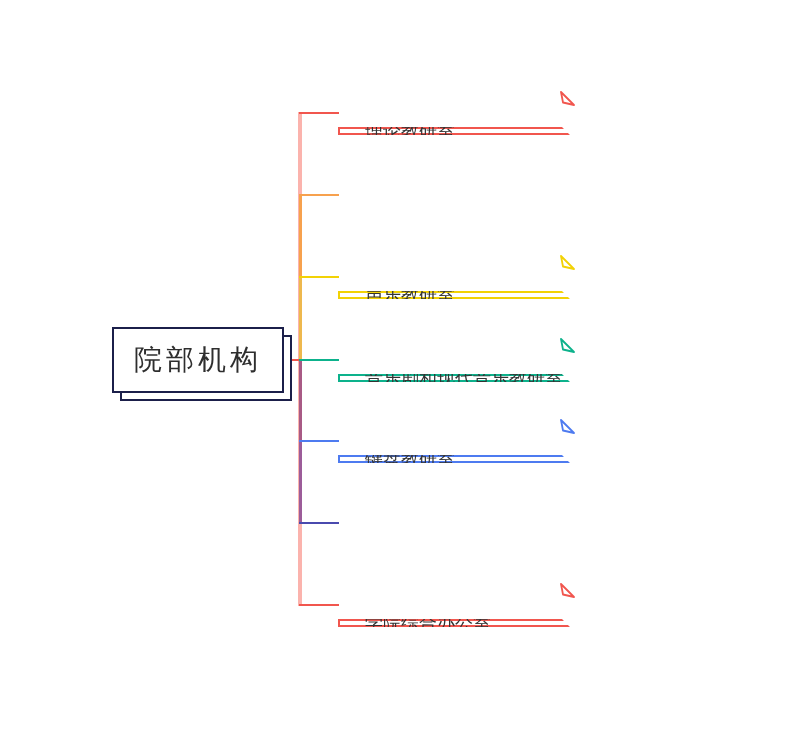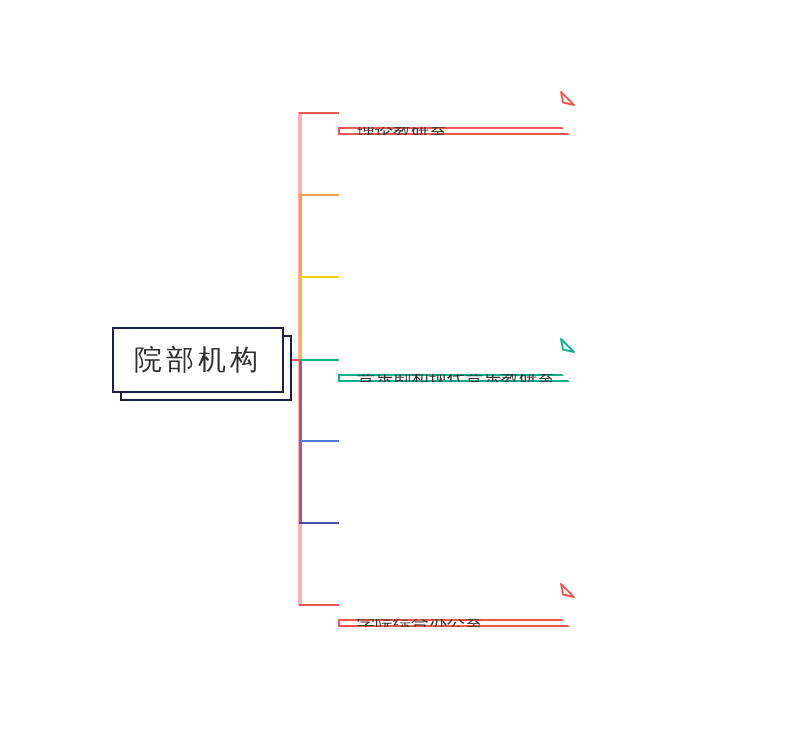--- a/index.html
+++ b/index.html
@@ -91,21 +91,21 @@
   }
   .node-box {
     position: absolute;
     inset: 0;
     box-sizing: border-box;
     background: #ffffff;
     border: 2px solid var(--c, #999);
     clip-path: polygon(0 0, calc(100% - 13px) 0, 100% 13px, 100% 100%, 0 100%);
     display: flex;
     align-items: center;
-    padding-left: 17px;
+    padding-left: 25px;
     font-size: 18px;
     color: #333333;
     margin-top: 36px;
   }
   .fold {
     position: absolute;
     top: 0;
     right: 0;
     width: 16px;
     height: 16px;
@@ -153,23 +153,39 @@
   </div>
 
   <div class="node-wrap nw-1" style="--c: #f1564e;">
     <div class="node-box">
         <span>理论教研室</span>
       </div>
     <svg class="fold" viewBox="0 0 16 16">
         <path d="M2 1 L15 14 L4 11.5 Z"></path>
       </svg>
   </div>
+  <div class="node-wrap nw-3" style="--c: #f2d205;">
+    <div class="node-box">
+        <span>声乐教研室</span>
+      </div>
+    <svg class="fold" viewBox="0 0 16 16">
+        <path d="M2 1 L15 14 L4 11.5 Z"></path>
+      </svg>
+  </div>
   <div class="node-wrap nw-4" style="--c: #0db28c;">
     <div class="node-box">
         <span>音乐剧和现代音乐教研室</span>
+      </div>
+    <svg class="fold" viewBox="0 0 16 16">
+        <path d="M2 1 L15 14 L4 11.5 Z"></path>
+      </svg>
+  </div>
+  <div class="node-wrap nw-5" style="--c: #4e7bf0;">
+    <div class="node-box">
+        <span>键盘教研室</span>
       </div>
     <svg class="fold" viewBox="0 0 16 16">
         <path d="M2 1 L15 14 L4 11.5 Z"></path>
       </svg>
   </div>
   <div class="node-wrap nw-7" style="--c: #f1564e;">
     <div class="node-box">
         <span>学院综合办公室</span>
       </div>
     <svg class="fold" viewBox="0 0 16 16">

